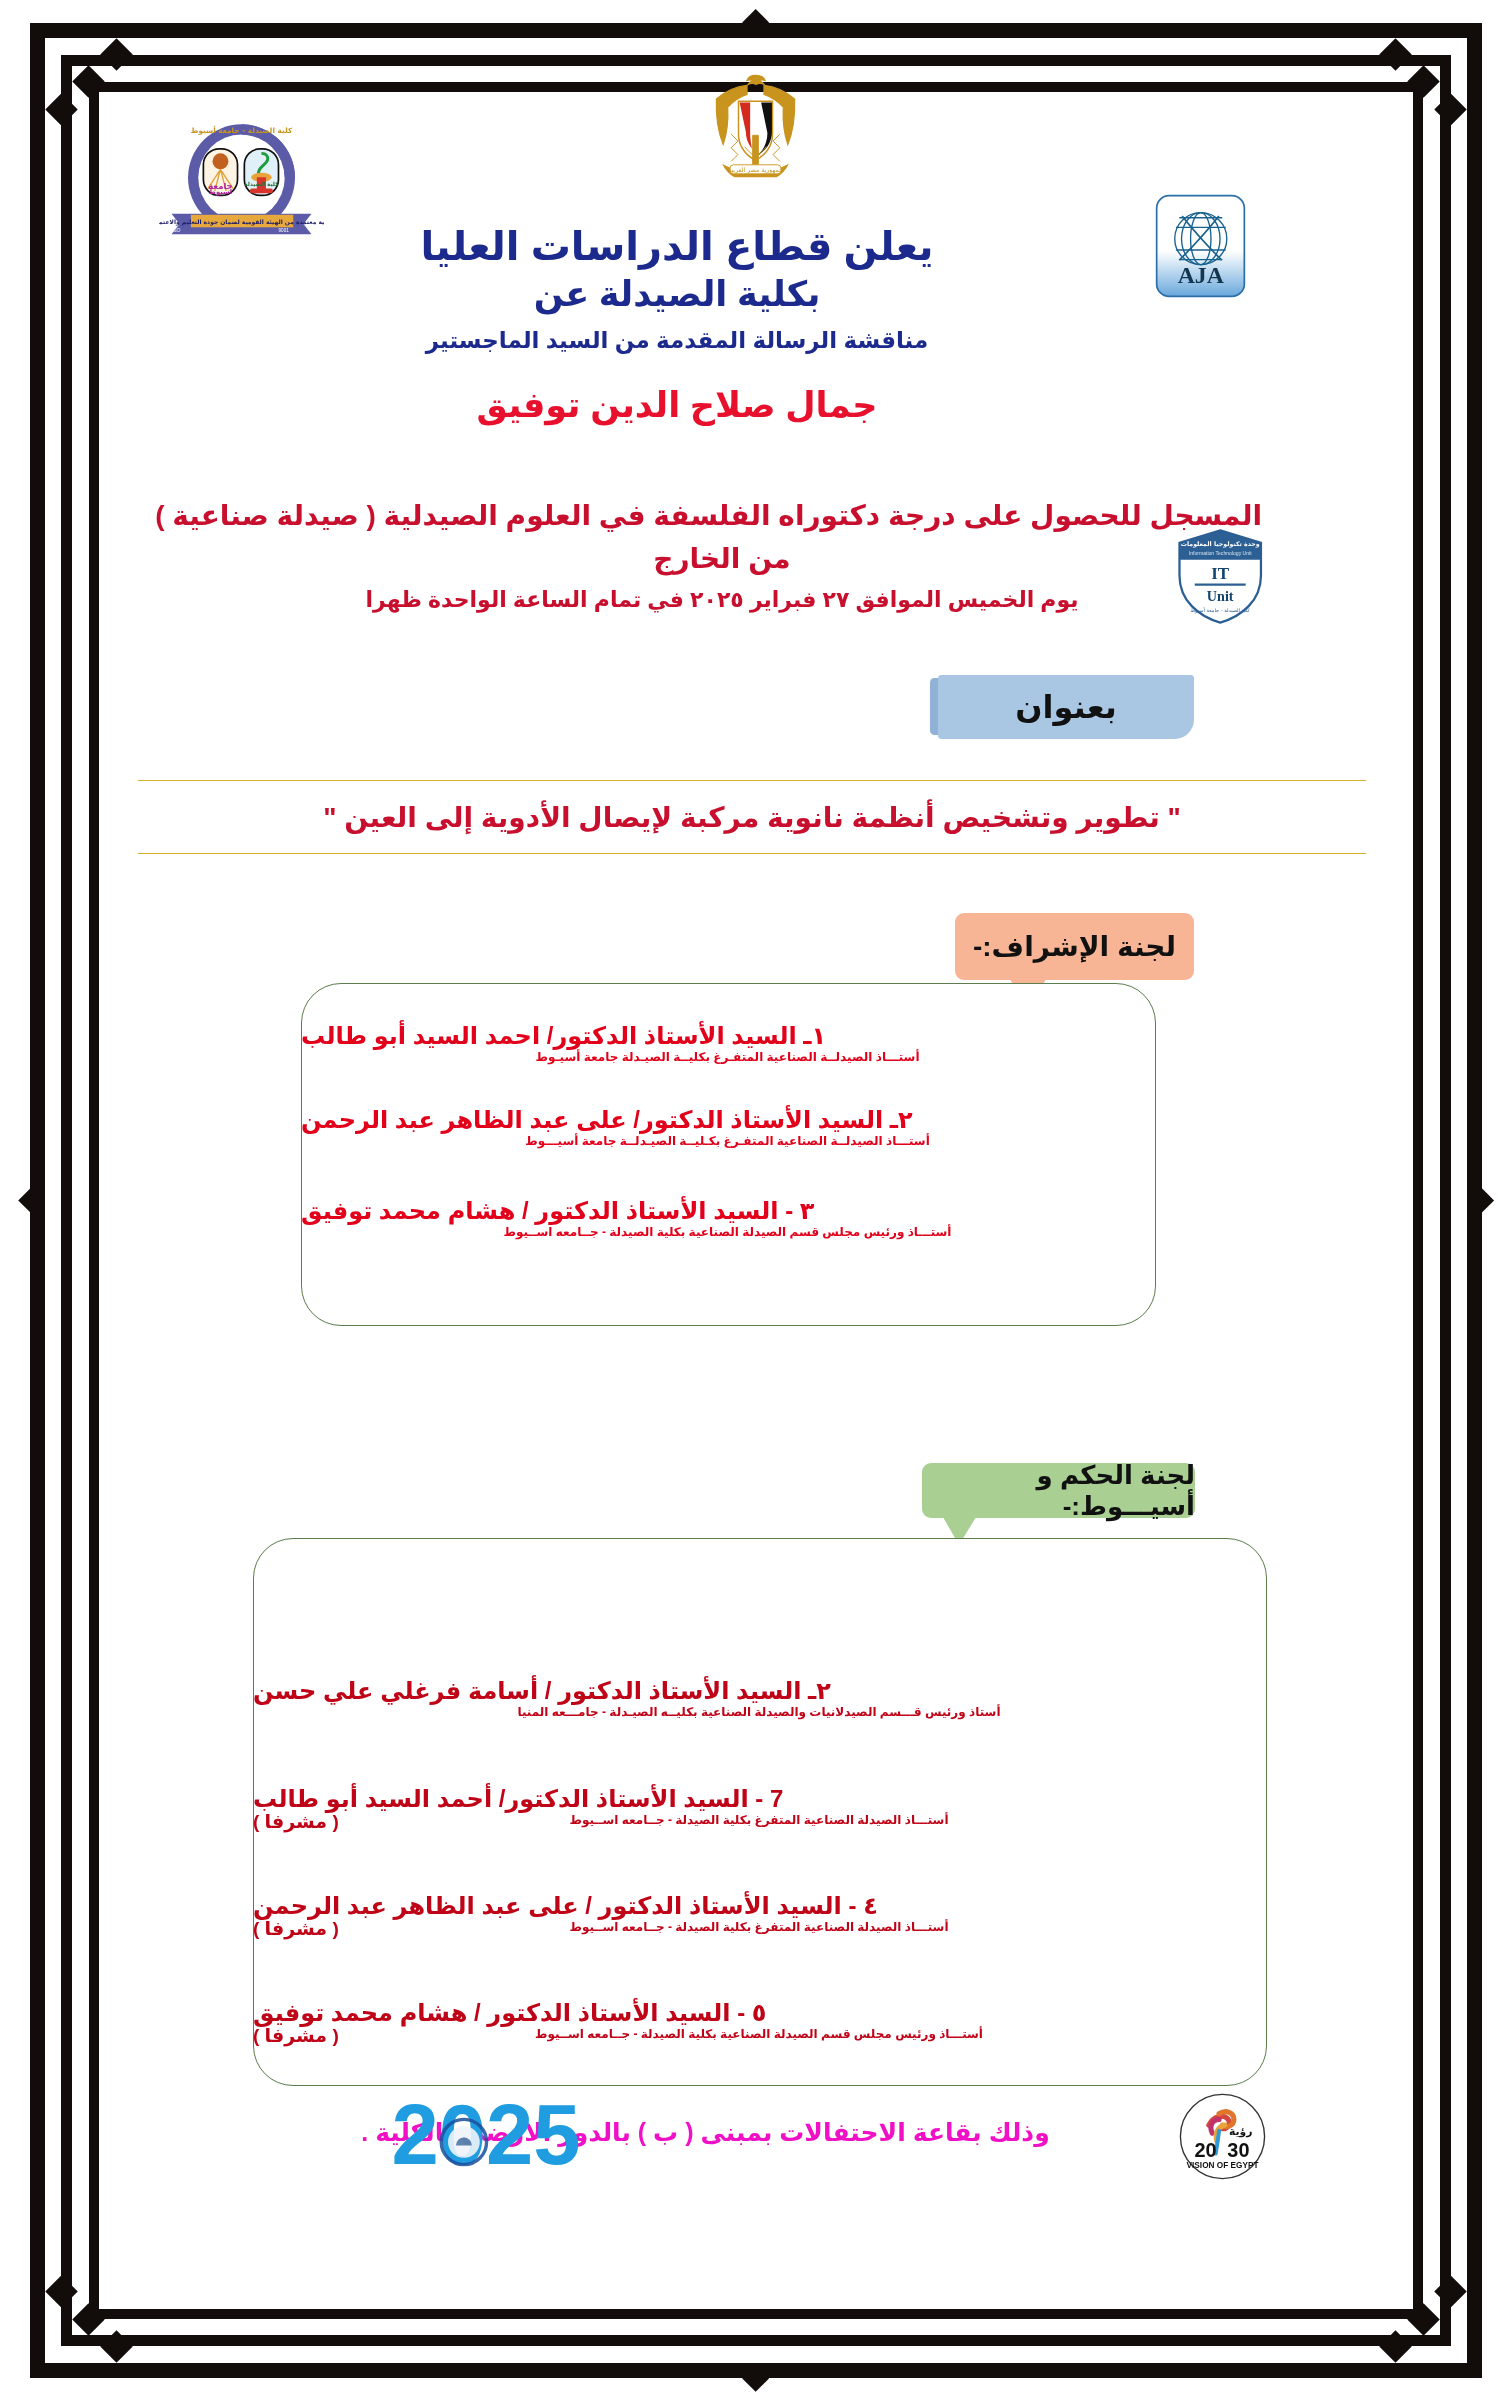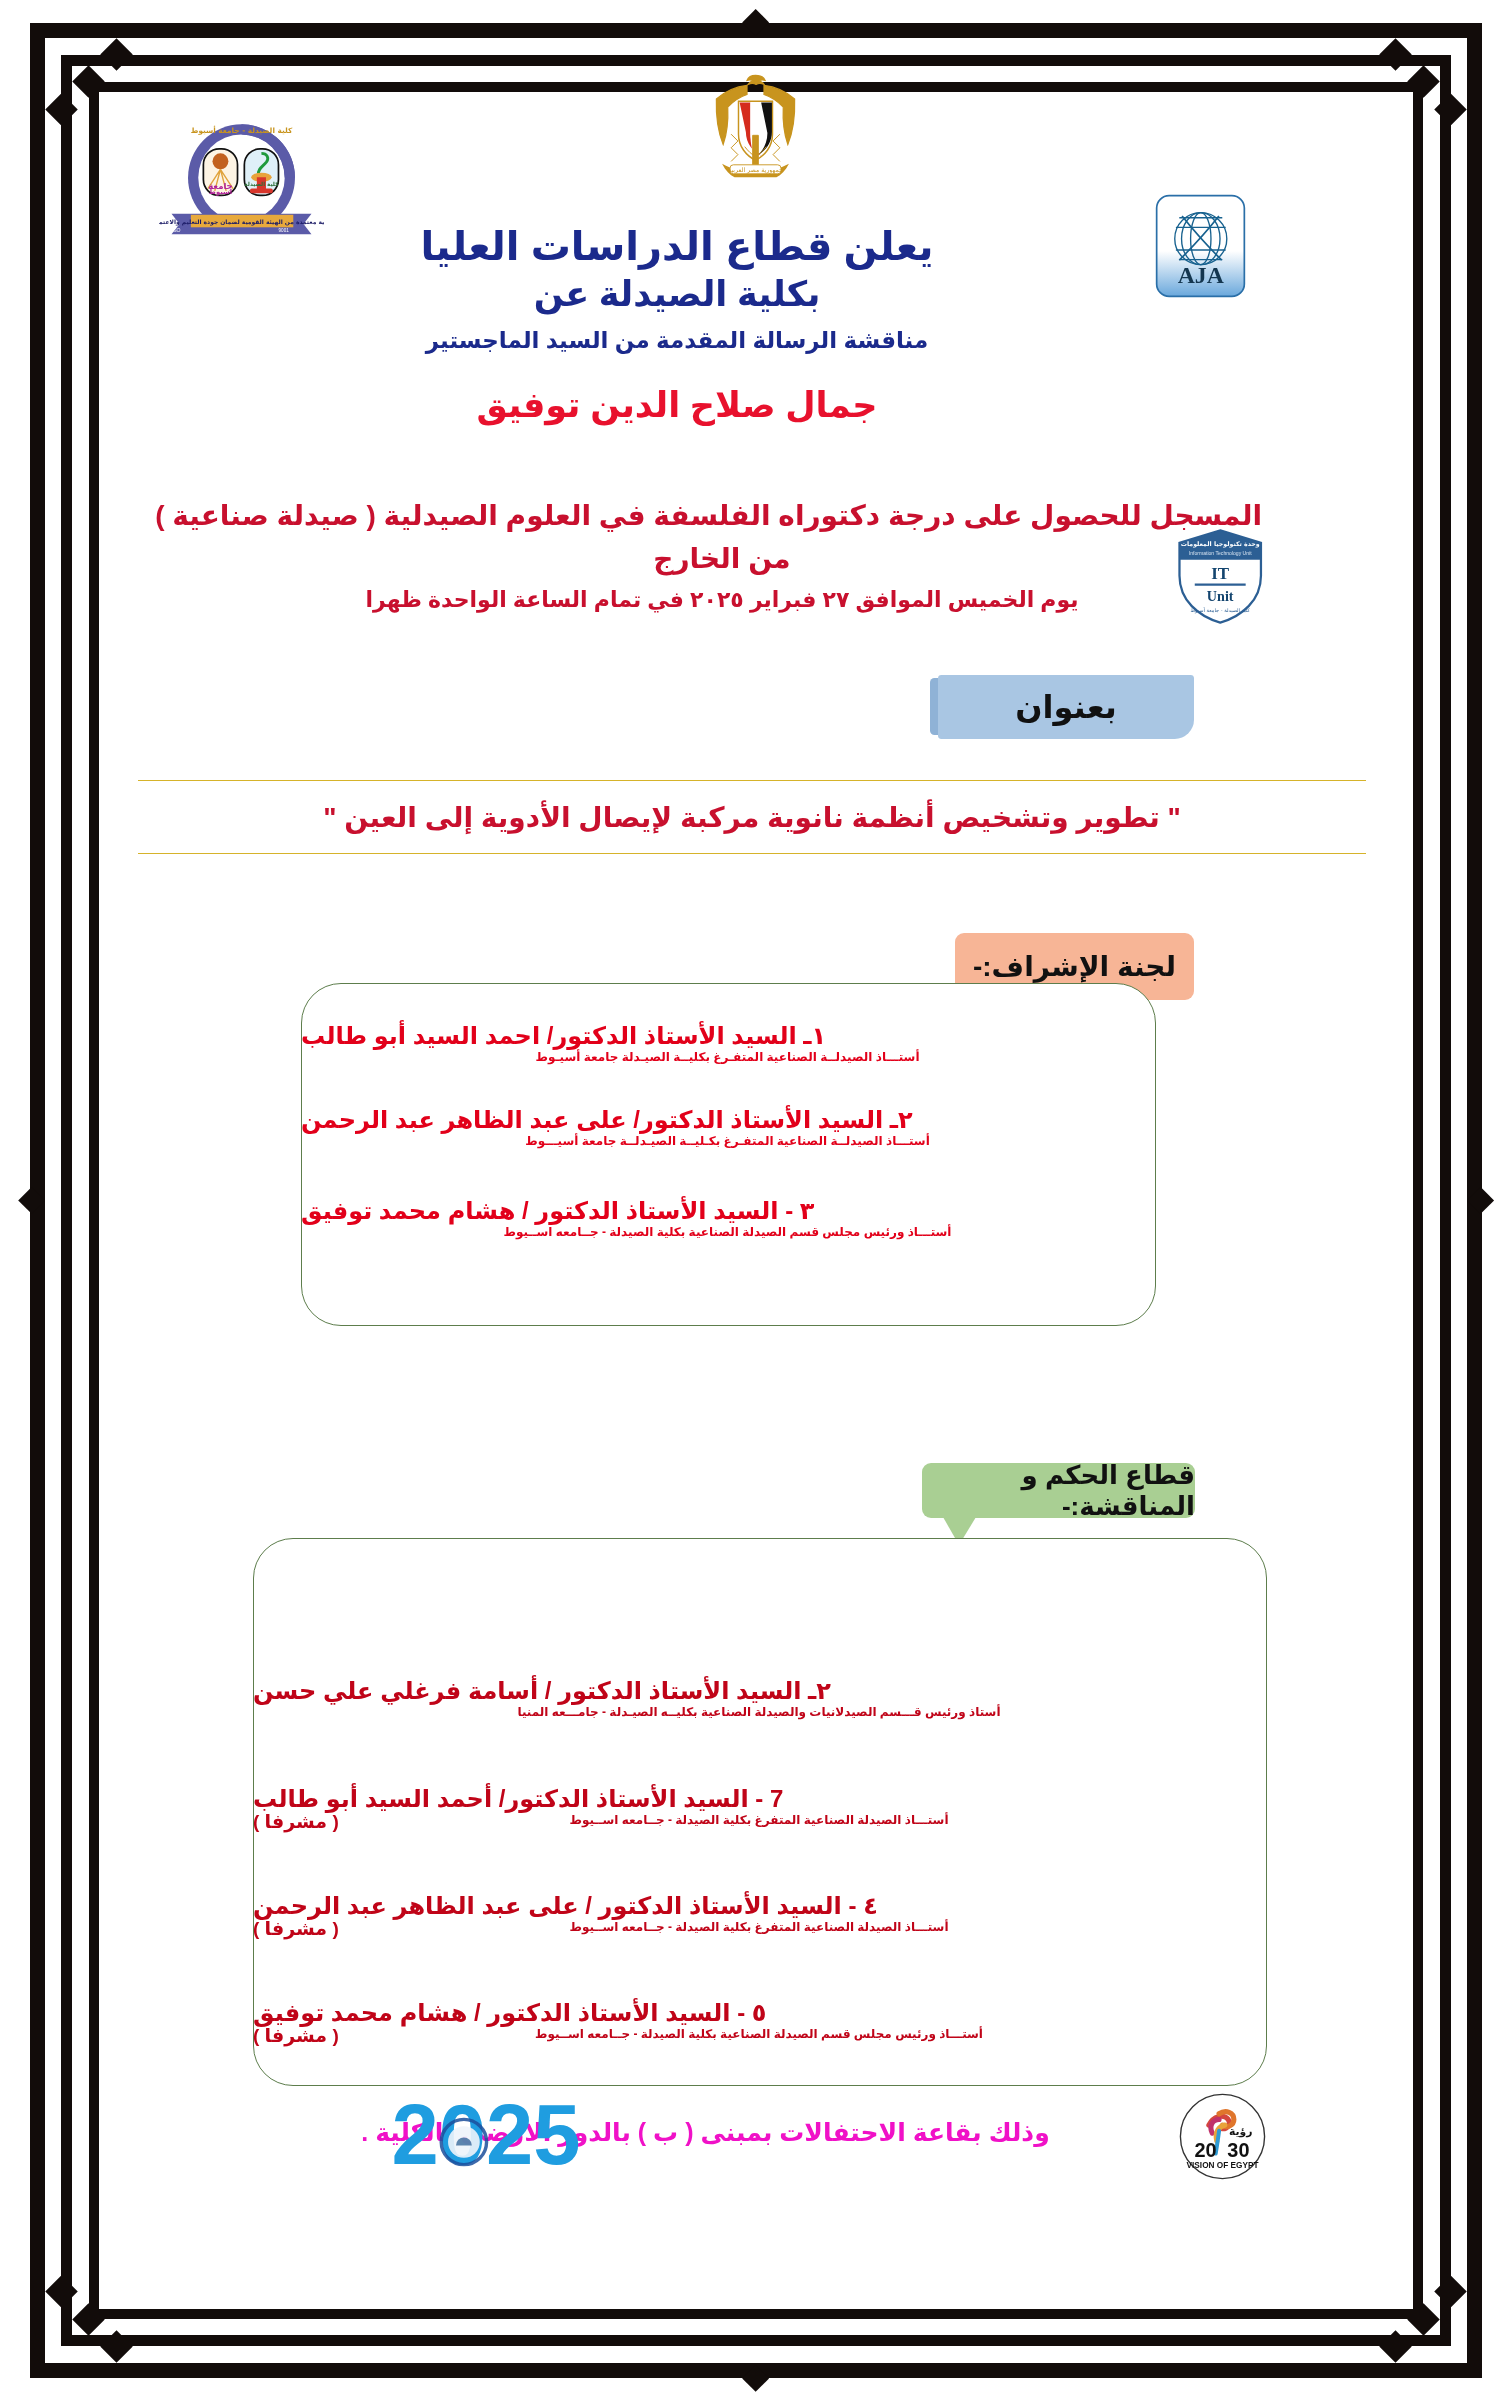--- a/index.html
+++ b/index.html
@@ -189,21 +189,20 @@
   .bubble::after {
     content: "";
     position: absolute;
     width: 0; height: 0;
   }
   .bubble-sup {
     left: 847px; top: 812px;
     width: 239px; height: 67px;
     background: #f7b596;
     font-size: 28px;
-    margin-top: 20px;
   }
   .bubble-sup::after {
     left: 55px; bottom: -33px;
     border-left: 17px solid transparent;
     border-right: 19.3px solid transparent;
     border-top: 34px solid #f7b596;
   }
   .bubble-judge {
     left: 814px; top: 1362px;
     width: 273px; height: 55px;
@@ -399,21 +398,21 @@
   <div class="entry" style="left:193px; top:1005px; width:853px;">
     <span class="nm">٢ـ السيد الأستاذ الدكتور/ على عبد الظاهر عبد الرحمن</span>
     <span class="af">أستـــاذ الصيدلــة الصناعية المتفـرغ بكـليــة الصيـدلــة جامعة أسيـــوط</span>
   </div>
   <div class="entry" style="left:193px; top:1096px; width:853px;">
     <span class="nm">٣ - السيد الأستاذ الدكتور / هشام محمد توفيق</span>
     <span class="af">أستـــاذ ورئيس مجلس قسم الصيدلة الصناعية بكلية الصيدلة - جــامعه اســيوط</span>
   </div>
 
   <div class="bubble bubble-judge">
-    <span>قطاع الحكم و المناقشة:-</span>
+    <span>لجنة الحكم و أسيـــوط:-</span>
   </div>
   <div class="panel panel-judge"></div>
 
 
   <div class="entry judge" style="left:145px; top:1576px; width:1012px;">
     <span class="nm">٢ـ السيد الأستاذ الدكتور / أسامة فرغلي علي حسن</span>
     <span class="af">أستاذ ورئيس قـــسم الصيدلانيات والصيدلة الصناعية بكليــه الصيـدلة - جامـــعه المنيا</span>
   </div>
 
   <div class="entry judge" style="left:145px; top:1684px; width:1012px;">

